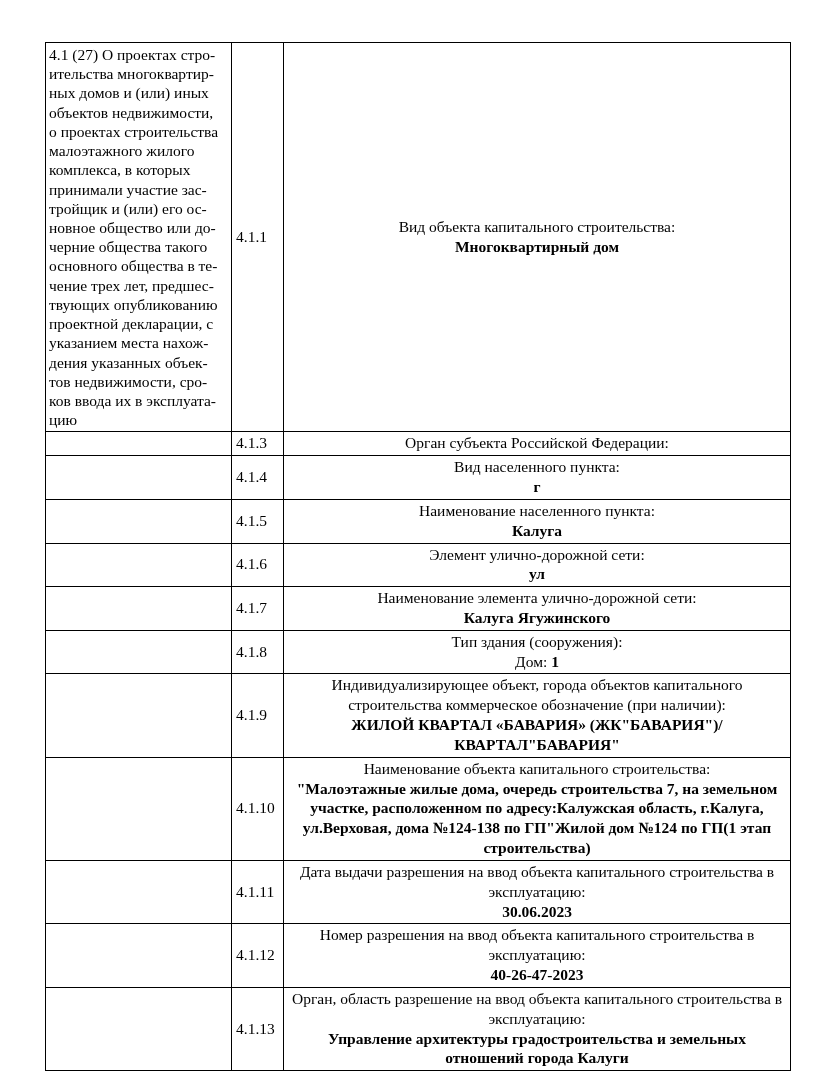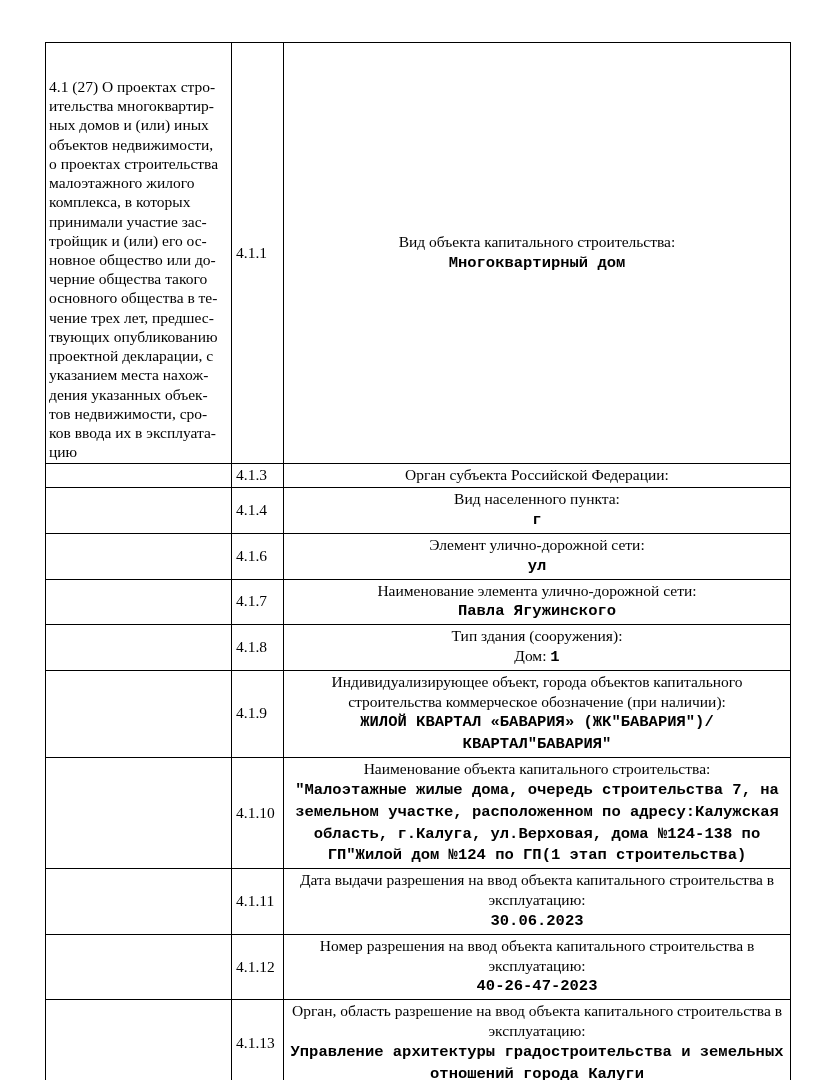--- a/index.html
+++ b/index.html
@@ -20,25 +20,24 @@
     border: 1px solid #000000;
     vertical-align: middle;
     padding: 1px 4px 2px 4px;
   }
   td.c1 { width: 186px; vertical-align: top; padding: 2px 2px 2px 3px; }
   td.c2 { width: 52px; margin-top: 20px; }
   td.c3 { width: 507px; text-align: center; }
   .note {
     white-space: pre-line;
     line-height: 1.24;
-    margin-top: 32px;
   }
   .lbl { line-height: 1.28; }
   .valline { line-height: 1.28; }
-  .val { font-weight: bold; font-family: Liberation Mono, monospace; }
+  .val { font-weight: bold; }
 </style>
 </head>
 <body>
 
 <table class="decl">
   <tbody>
     <tr>
       <td class="c1">
         <div class="note">4.1 (27) О проектах стро-
 ительства многоквартир-
@@ -80,36 +79,44 @@
 
     <tr>
       <td class="c1"></td>
       <td class="c2">4.1.4</td>
       <td class="c3">
         <div class="lbl">Вид населенного пункта:</div>
         <div class="valline hide-if-empty"><span></span><span class="val">г</span></div>
       </td>
     </tr>
 
+    <tr>
+      <td class="c1"></td>
+      <td class="c2">4.1.5</td>
+      <td class="c3">
+        <div class="lbl">Наименование населенного пункта:</div>
+        <div class="valline hide-if-empty"><span></span><span class="val">Калуга</span></div>
+      </td>
+    </tr>
 
     <tr>
       <td class="c1"></td>
       <td class="c2">4.1.6</td>
       <td class="c3">
         <div class="lbl">Элемент улично-дорожной сети:</div>
         <div class="valline hide-if-empty"><span></span><span class="val">ул</span></div>
       </td>
     </tr>
 
     <tr>
       <td class="c1"></td>
       <td class="c2">4.1.7</td>
       <td class="c3">
         <div class="lbl">Наименование элемента улично-дорожной сети:</div>
-        <div class="valline hide-if-empty"><span></span><span class="val">Павла Ягужинского</span></div>
+        <div class="valline hide-if-empty"><span></span><span class="val">Калуга Ягужинского</span></div>
       </td>
     </tr>
 
     <tr>
       <td class="c1"></td>
       <td class="c2">4.1.8</td>
       <td class="c3">
         <div class="lbl">Тип здания (сооружения):</div>
         <div class="valline hide-if-empty"><span>Дом: </span><span class="val">1</span></div>
       </td>

